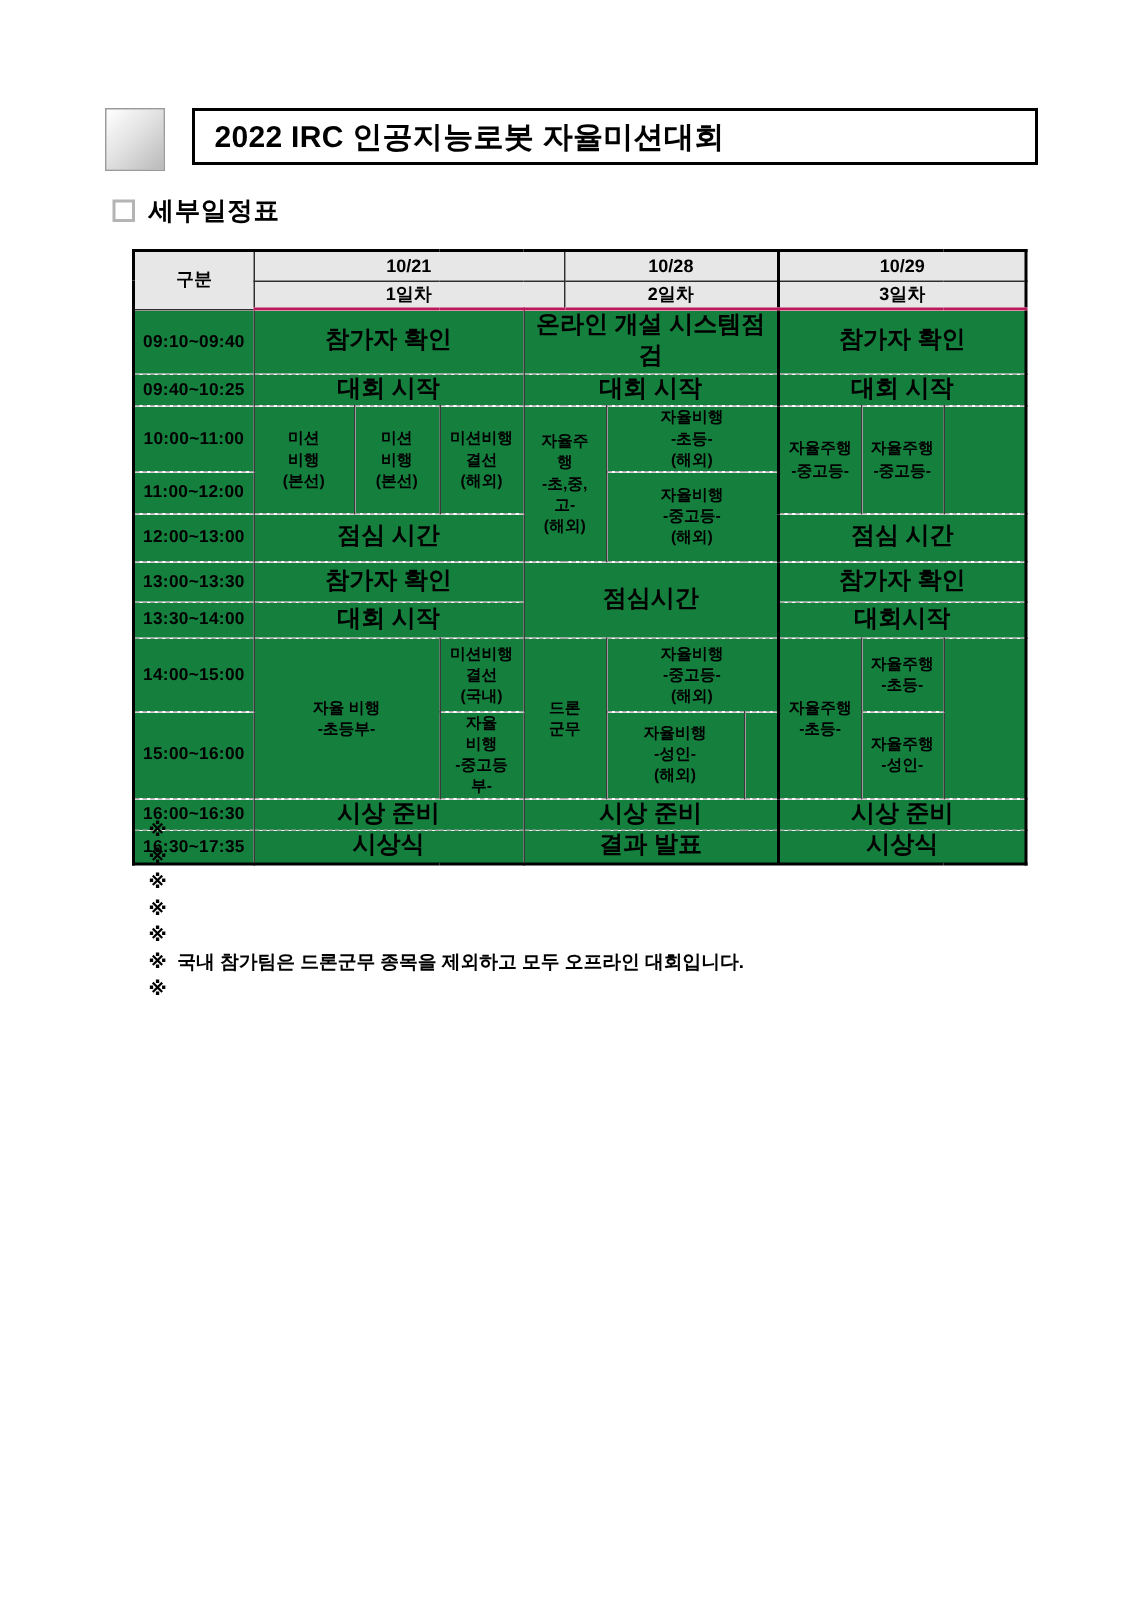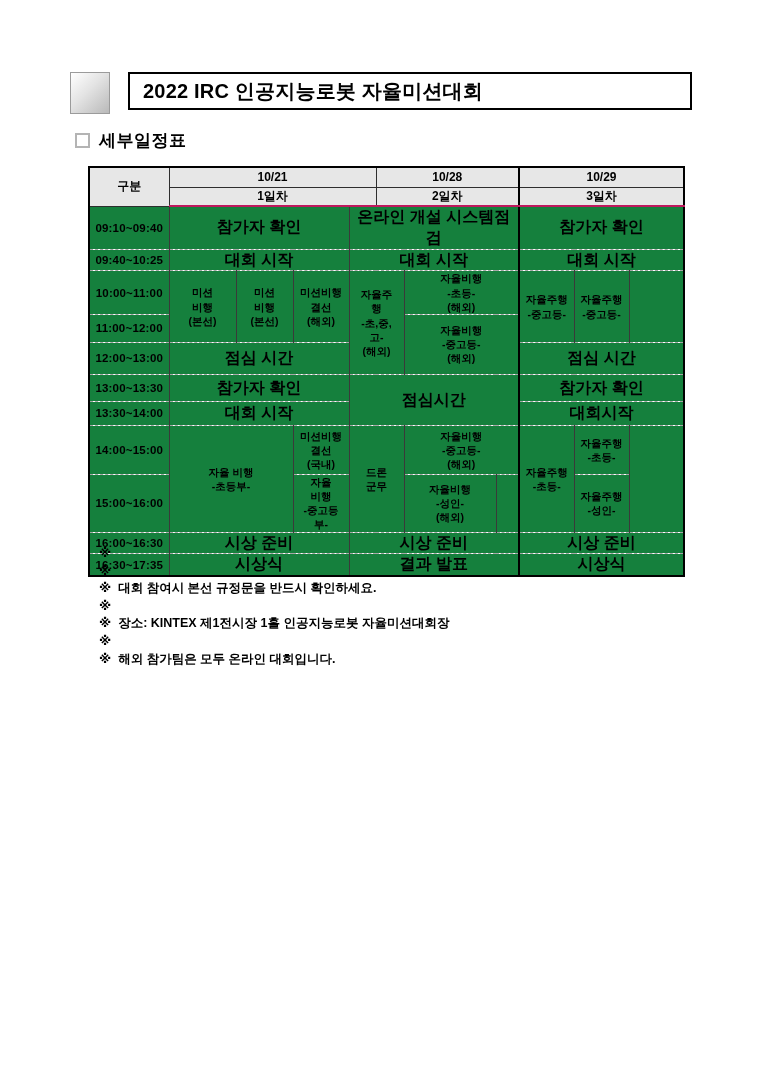--- a/index.html
+++ b/index.html
@@ -189,31 +189,29 @@
 
   <div class="notes">
     <div class="note-line">
       <span class="note-bullet">※</span>
     </div>
     <div class="note-line">
       <span class="note-bullet">※</span>
     </div>
     <div class="note-line">
       <span class="note-bullet">※</span>
-      <span>대회 참여시 본선 규정문을 반드시 확인하세요.</span>
-    </div>
-    <div class="note-line">
-      <span class="note-bullet">※</span>
-    </div>
-    <div class="note-line">
-      <span class="note-bullet">※</span>
-      <span>장소: KINTEX 제1전시장 1홀 인공지능로봇 자율미션대회장</span>
-    </div>
-    <div class="note-line">
-      <span class="note-bullet">※</span>
-    </div>
-    <div class="note-line">
-      <span class="note-bullet">※</span>
-      <span>해외 참가팀은 모두 온라인 대회입니다.</span>
+    </div>
+    <div class="note-line">
+      <span class="note-bullet">※</span>
+    </div>
+    <div class="note-line">
+      <span class="note-bullet">※</span>
+    </div>
+    <div class="note-line">
+      <span class="note-bullet">※</span>
+      <span>국내 참가팀은 드론군무 종목을 제외하고 모두 오프라인 대회입니다.</span>
+    </div>
+    <div class="note-line">
+      <span class="note-bullet">※</span>
     </div>
   </div>
 
 </div>
 
 </body></html>

